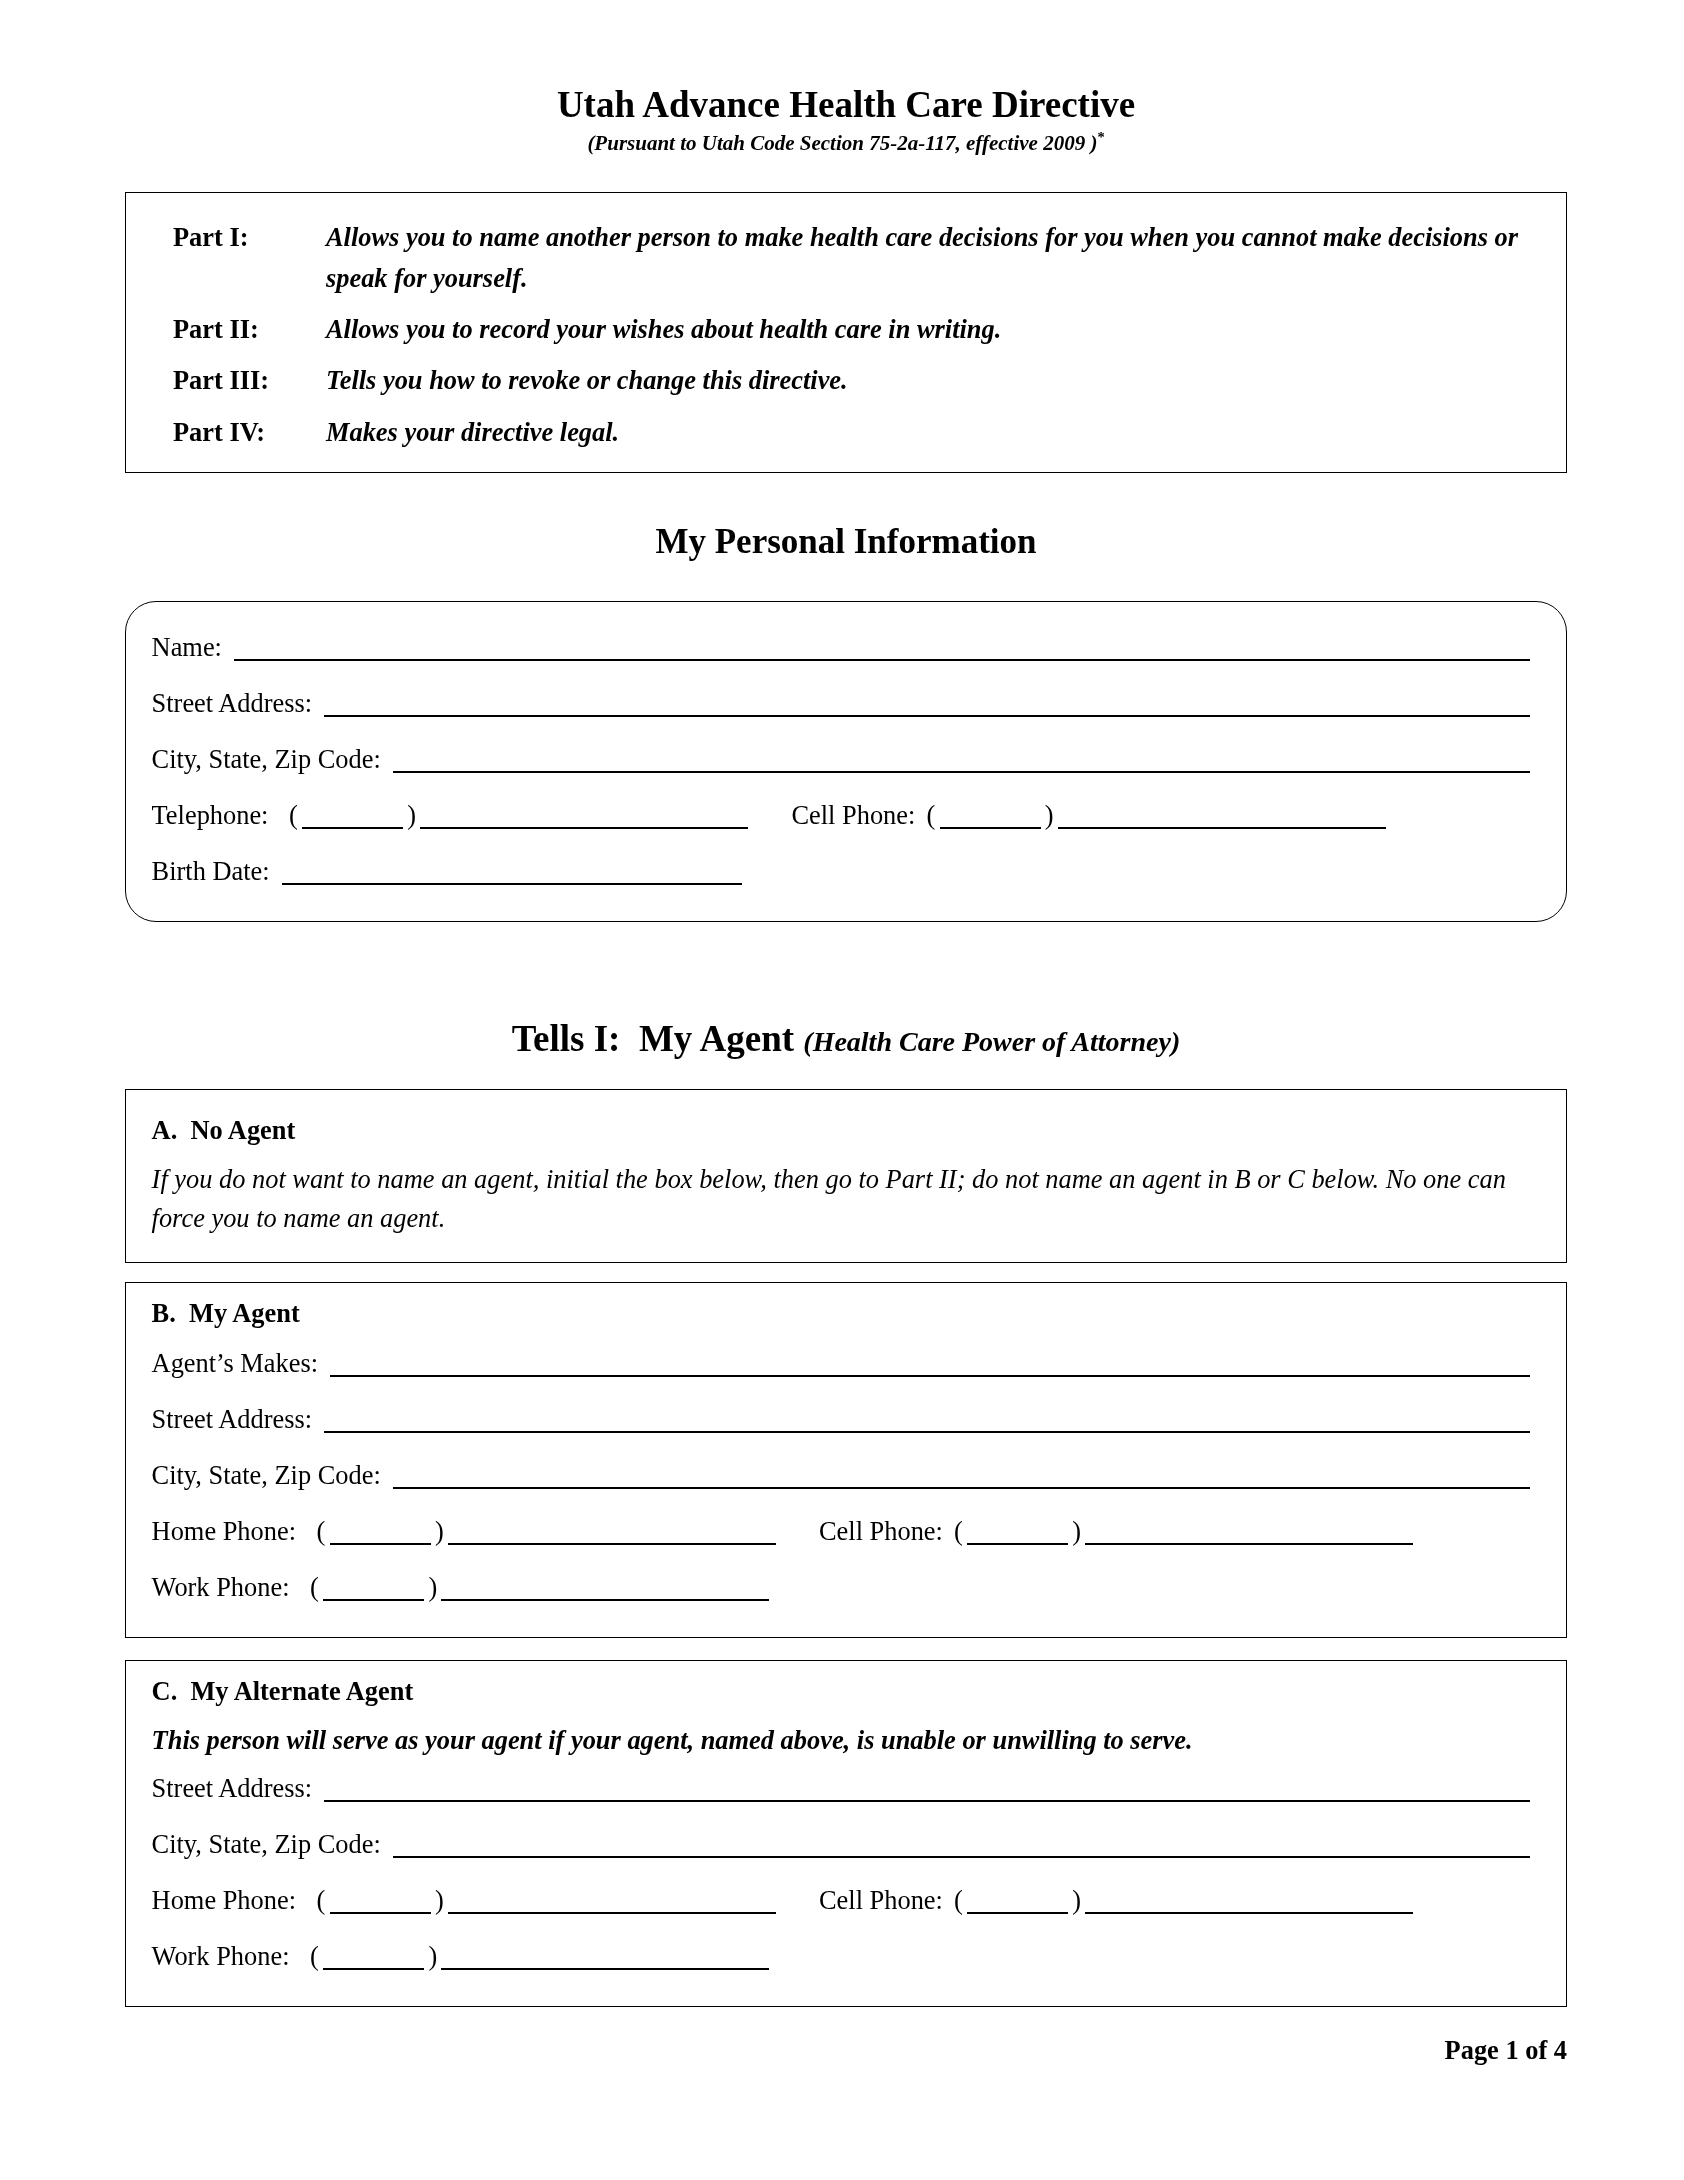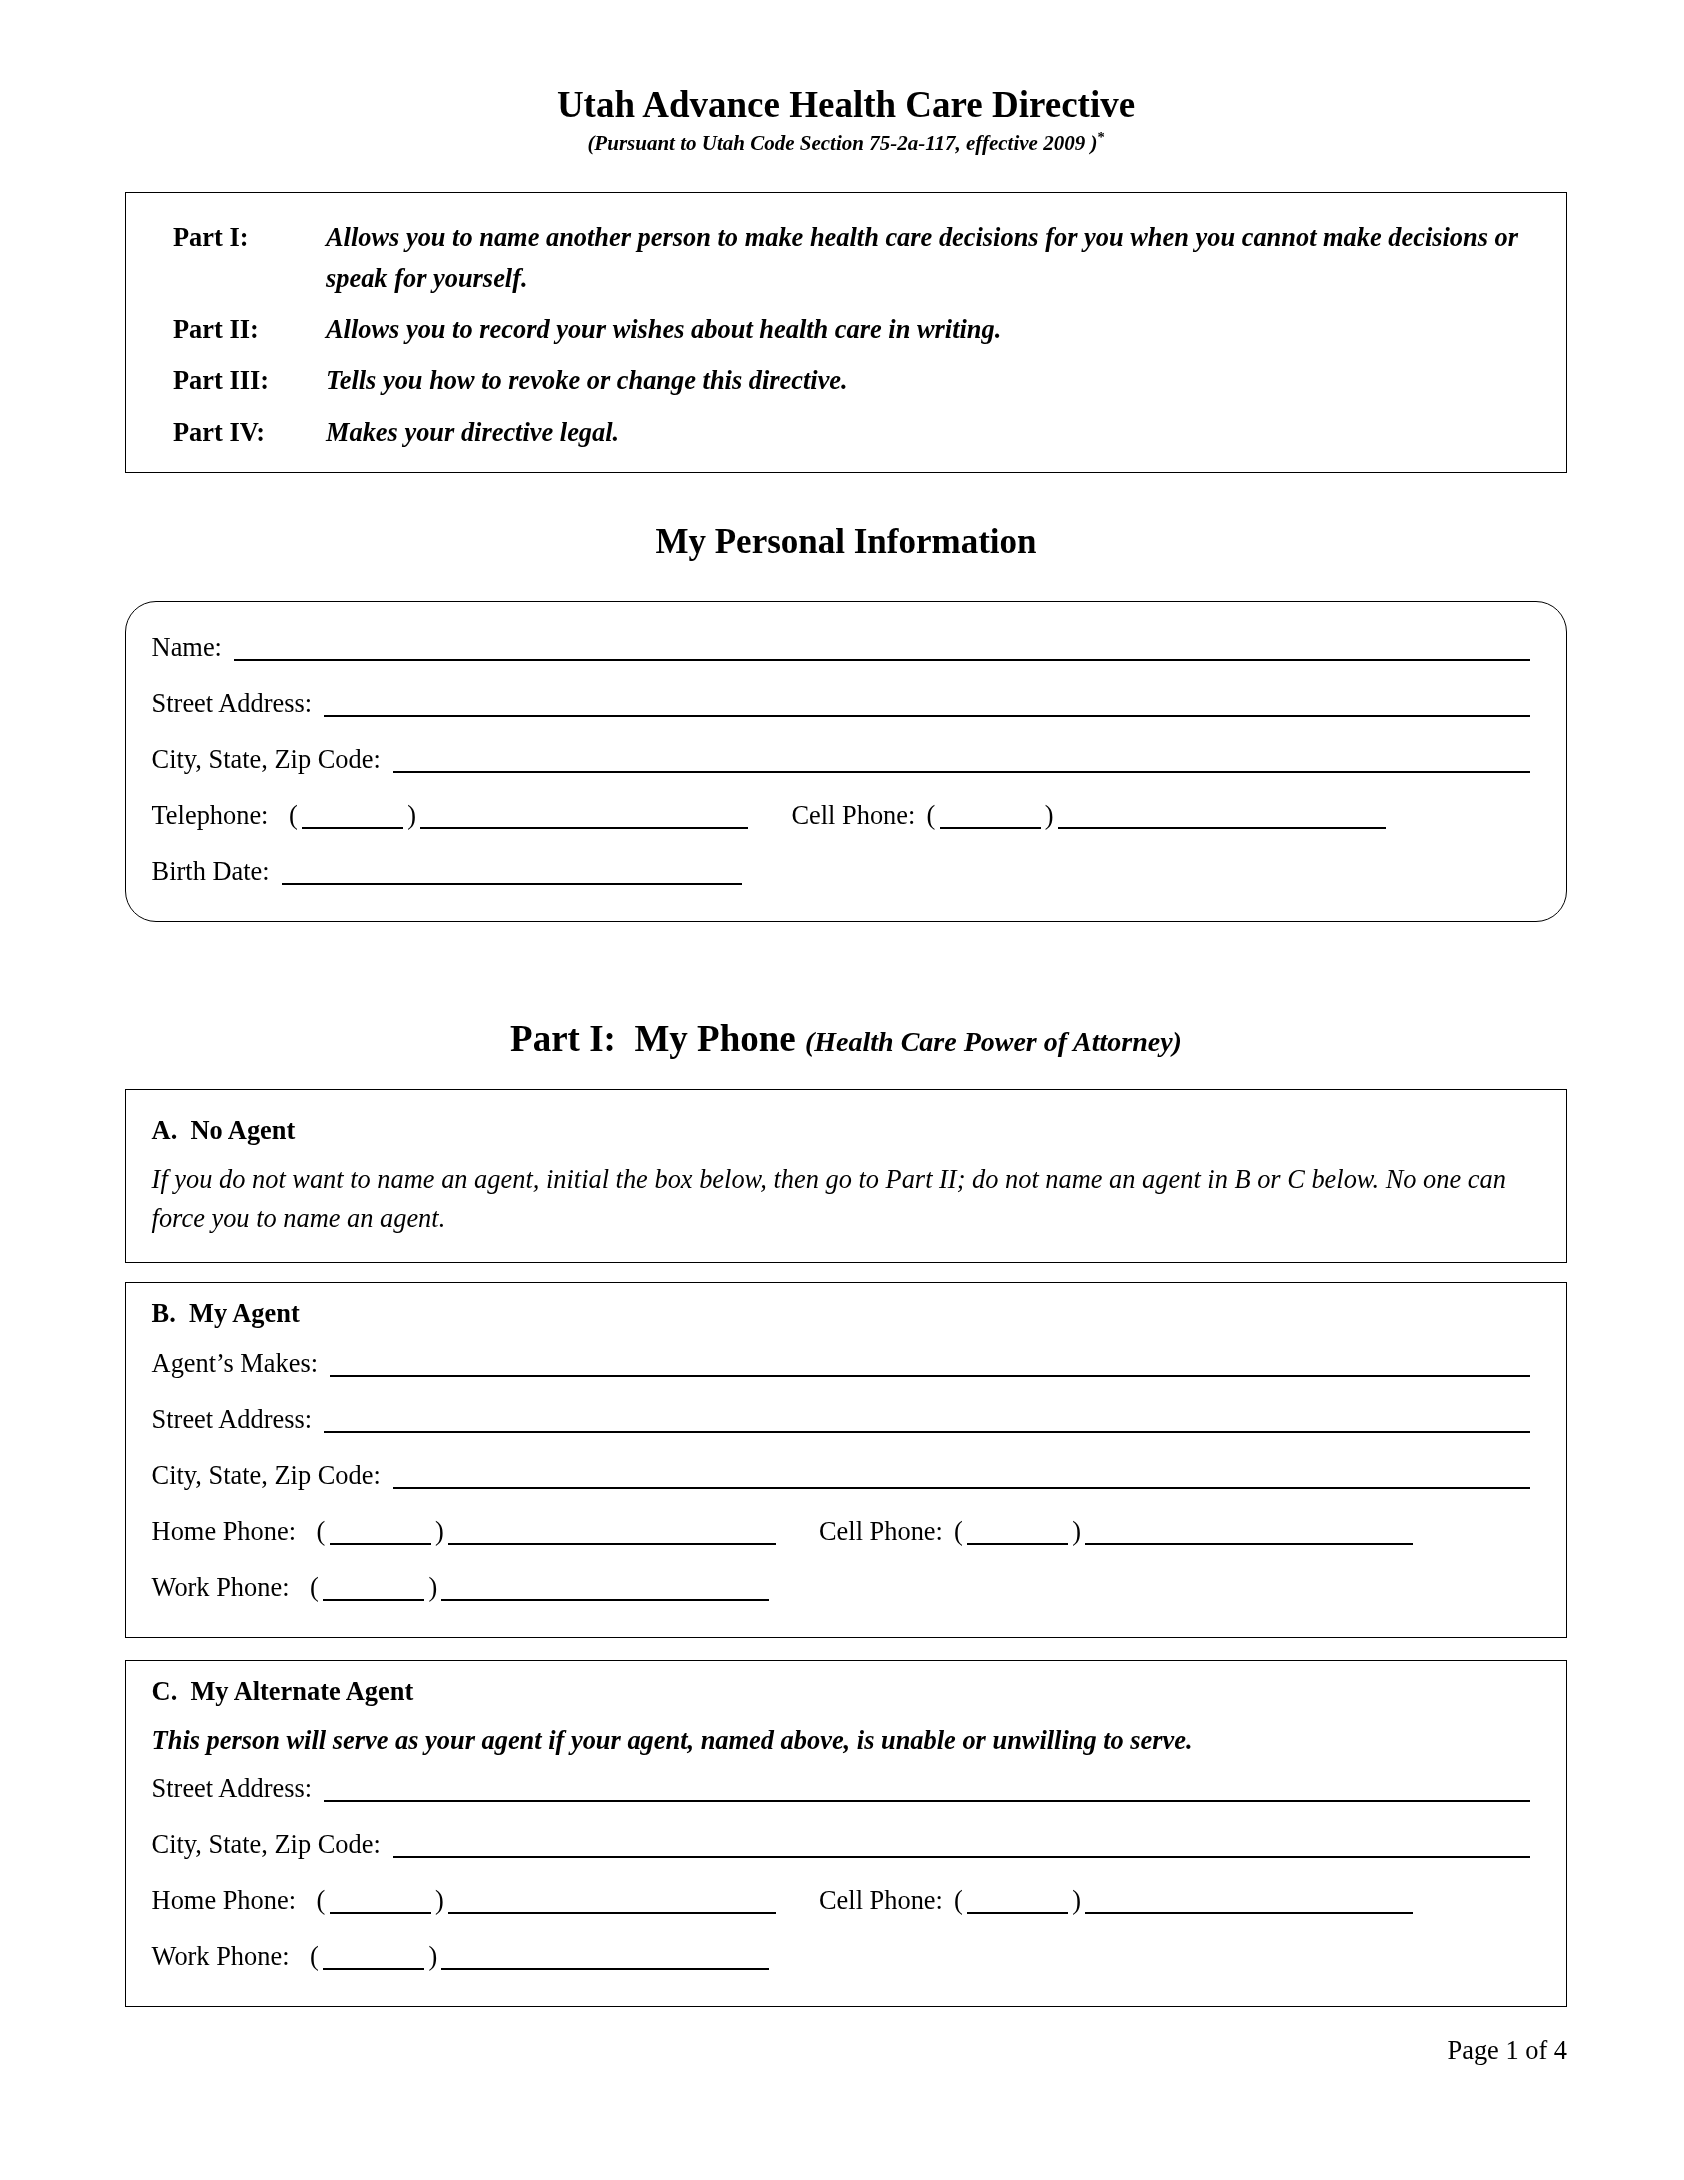--- a/index.html
+++ b/index.html
@@ -101,21 +101,21 @@
     border:1.7px solid #000; background:#fff;
   }
   .initial-label {
     margin-left:36px;
     font-size:26.4px; font-weight:bold;
   }
 
   .page-footer {
     position:absolute;
     right:118px; bottom:41px;
-    font-size:26.4px; font-weight:normal;
+    font-size:26.4px; font-weight:bold;
   }
 </style>
 </head>
 <body>
 
 <div class="page">
 
   <h1 class="doc-title">Utah Advance Health Care Directive</h1>
   <div class="doc-subtitle"><span>(Pursuant to Utah Code Section 75-2a-117, effective 2009 )</span><sup>*</sup></div>
 
@@ -164,21 +164,21 @@
       <span class="seg seg-area"></span>
       <span class="paren">)</span>
       <span class="seg seg-phone"></span>
     </div>
     <div class="frow">
       <span class="lbl">Birth Date:</span>
       <span class="seg seg-birth"></span>
     </div>
   </div>
 
-  <div class="part-heading"><span>Part I:  My Phone </span><span class="paren-part">(Health Care Power of Attorney)</span></div>
+  <div class="part-heading"><span>Tells I:  My Agent </span><span class="paren-part">(Health Care Power of Attorney)</span></div>
 
   <div class="box box-a">
     <div class="sec-title">A.  No Agent</div>
     <div class="sec-body">If you do not want to name an agent, initial the box below, then go to Part II; do not name an agent in B or C below. No one can force you to name an agent.</div>
   </div>
 
   <div class="box box-fields box-b">
     <div class="sec-title">B.  My Agent</div>
     <div class="frow">
       <span class="lbl">Agent’s Makes:</span>

